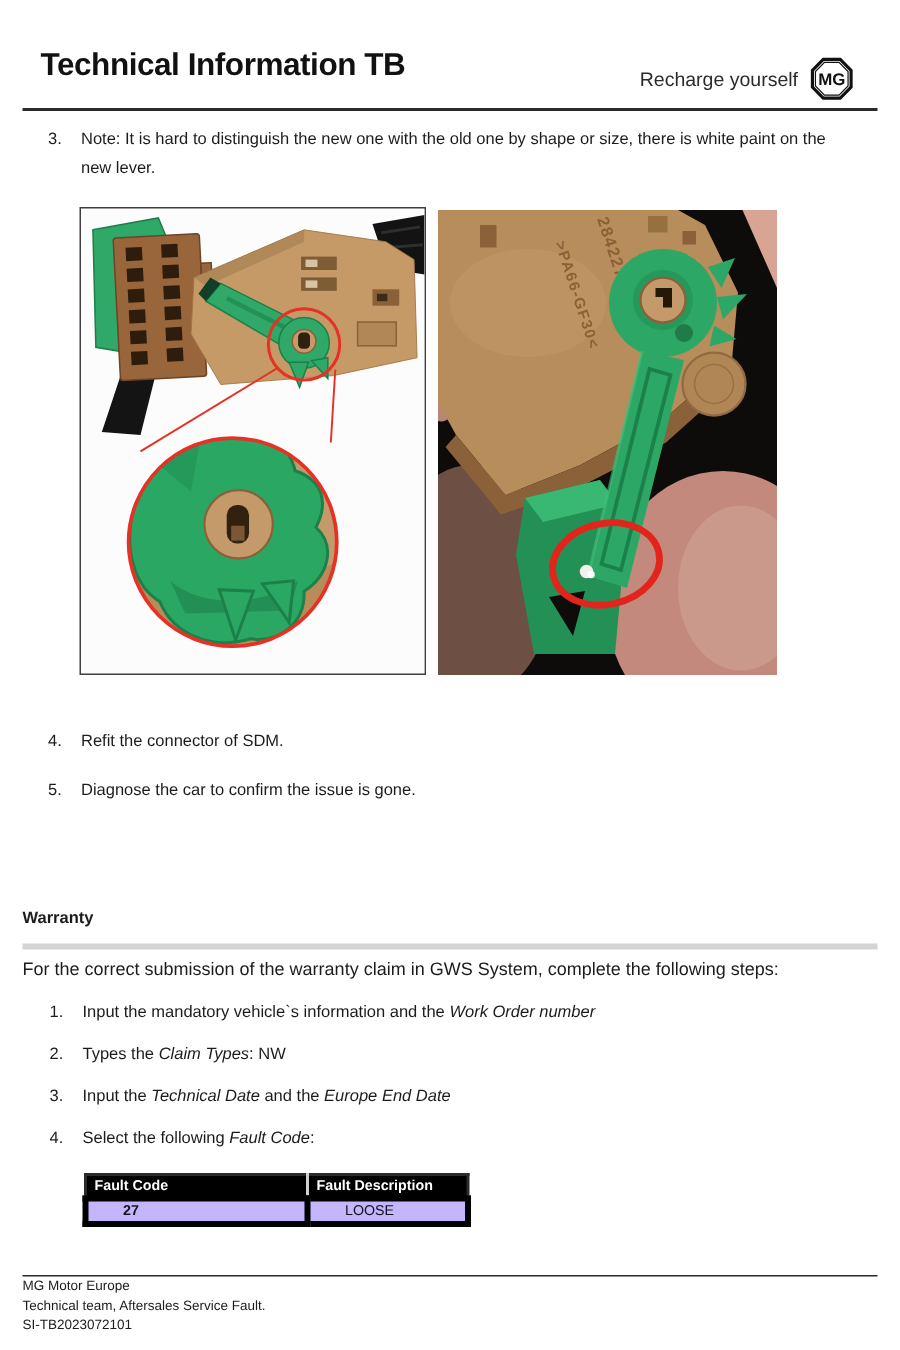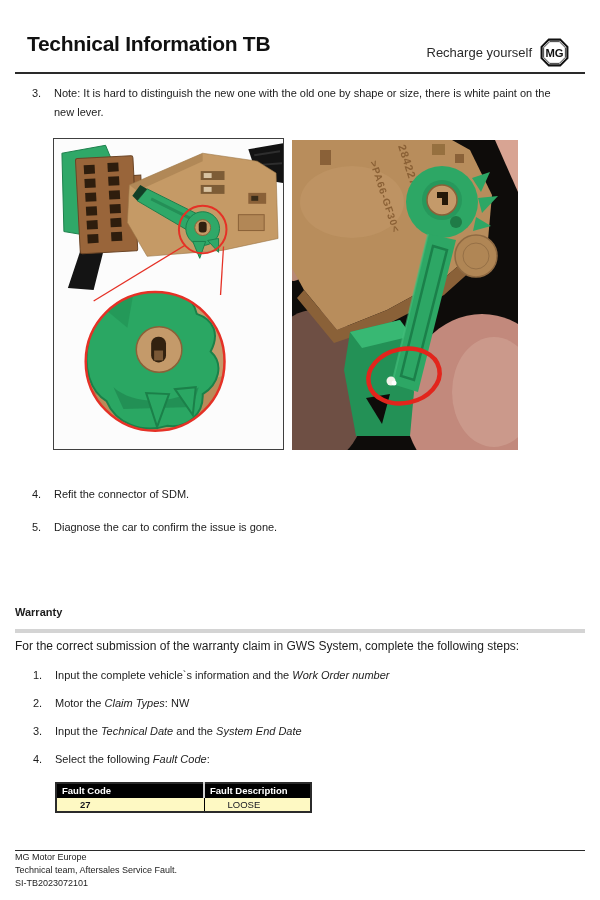--- a/index.html
+++ b/index.html
@@ -26,21 +26,21 @@
 
   
   .w-head { position:absolute; top:606px; left:15px; font-size:11px; font-weight:bold;text-align:right; }
   .w-bar  { position:absolute; top:629px; left:15px; right:15px; height:4px; background:#d4d4d4; }
   .w-intro{ position:absolute; top:639px; left:15px; right:15px; font-size:12px; }
   .it { font-style:italic; }
 
   table.fault { position:absolute; top:782px; left:55px; border-collapse:collapse; font-size:9.5px; border:2px solid #2b2b2b; }
   table.fault th { background:#000; color:#fff; font-weight:bold; text-align:left; padding:1px 5px; border-right:2px solid #cfcfcf; }
   table.fault th:last-child { border-right:none; }
-  table.fault td { background:#fef9c3; color:#14141e; padding:1px 23px; border:1px solid #000000; }
+  table.fault td { background:#c4b5fd; color:#14141e; padding:1px 23px; border:4px solid #000000; }
   table.fault td.code { font-weight:bold; }
   .col-code { width:148px; } .col-desc { width:107px; }
 
   
   .ftr { position:absolute; top:850px; left:15px; right:15px; border-top:1.5px solid #2a2a2a; padding-top:0; font-size:9px; line-height:13px; color:#1c1c1c; }
   .ftr div { white-space:nowrap; }
 </style>
 </head>
 <body>
 
@@ -203,33 +203,33 @@
       </div>
   </div>
 
   <div class="w-head">Warranty</div>
   <div class="w-bar"></div>
   <div class="w-intro">For the correct submission of the warranty claim in GWS System, complete the following steps:</div>
 
   <div class="li" style="top:666px; left:33px;">
     <span class="num">1.</span>
     <div class="li-body">
-        <p><span>Input the complete vehicle`s information and the </span><span class="it">Work Order number</span></p>
+        <p><span>Input the mandatory vehicle`s information and the </span><span class="it">Work Order number</span></p>
       </div>
   </div>
   <div class="li" style="top:694px; left:33px;">
     <span class="num">2.</span>
     <div class="li-body">
-        <p><span>Motor the </span><span class="it">Claim Types</span><span>: NW</span></p>
+        <p><span>Types the </span><span class="it">Claim Types</span><span>: NW</span></p>
       </div>
   </div>
   <div class="li" style="top:722px; left:33px;">
     <span class="num">3.</span>
     <div class="li-body">
-        <p><span>Input the </span><span class="it">Technical Date</span><span> and the </span><span class="it">System End Date</span></p>
+        <p><span>Input the </span><span class="it">Technical Date</span><span> and the </span><span class="it">Europe End Date</span></p>
       </div>
   </div>
   <div class="li" style="top:750px; left:33px;">
     <span class="num">4.</span>
     <div class="li-body">
         <p><span>Select the following </span><span class="it">Fault Code</span><span>:</span></p>
       </div>
   </div>
 
   <table class="fault">

